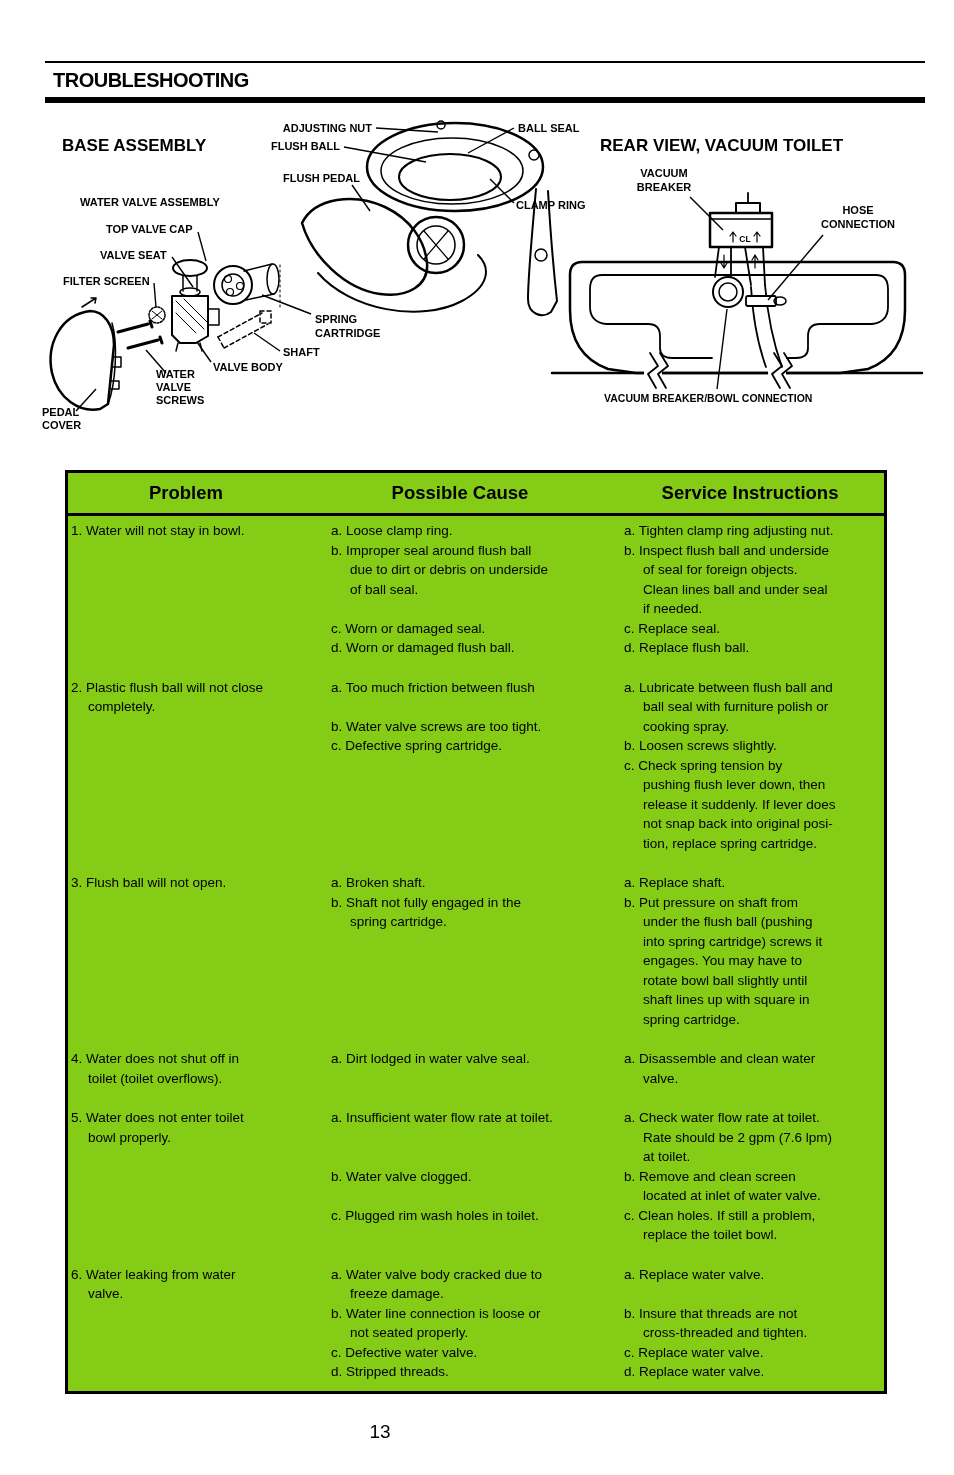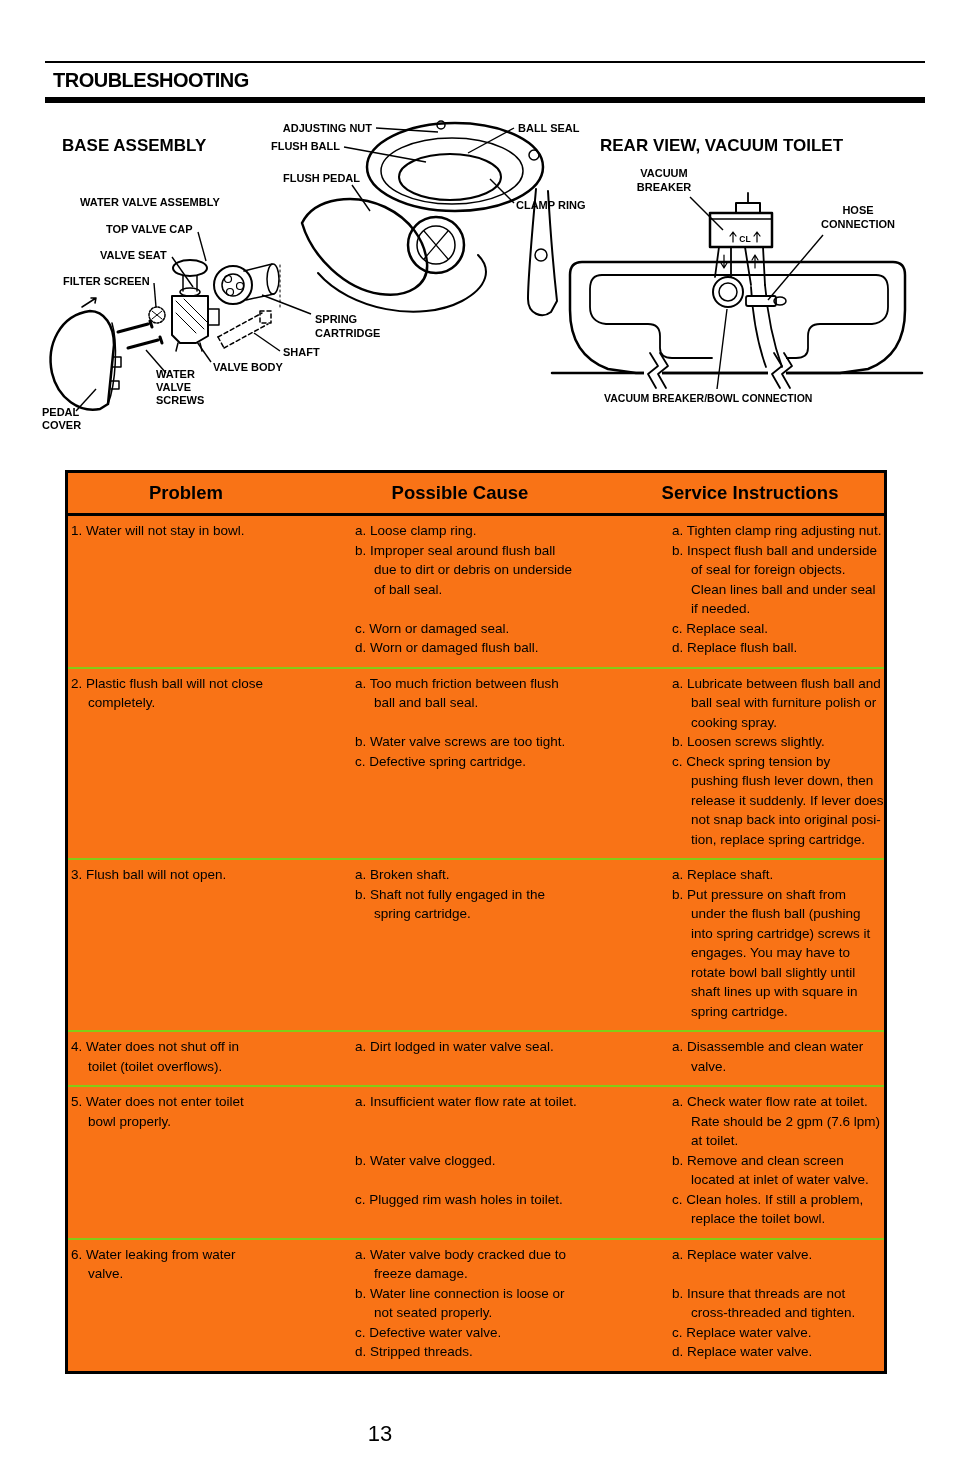--- a/index.html
+++ b/index.html
@@ -11,34 +11,34 @@
   #page-title{position:absolute;left:53px;top:66px;font-size:20px;font-weight:bold;
               letter-spacing:-0.5px;line-height:28px;}
   #diagram-svg{position:absolute;left:0;top:105px;}
   #diagram-svg text{font-family:"Liberation Sans","DejaVu Sans",sans-serif;font-weight:bold;fill:#000;}
   .dia-title{font-size:17px;}
   .dia-label{font-size:11px;}
   .dia-label-sm{font-size:10.5px;}
   .cl-mark{font-size:8.5px;}
   
   #ts-table{position:absolute;left:65px;top:470px;width:822px;border:3px solid #000;
-            box-sizing:border-box;background:#f97316;}
+            box-sizing:border-box;background:#84cc16;}
   .thead{display:grid;grid-template-columns:236px 312px 268px;border-bottom:3px solid #000;}
   .th{height:40px;line-height:40px;text-align:center;font-weight:bold;font-size:18.5px;}
-  .trow{display:grid;grid-template-columns:236px 312px 268px;gap:24px;}
-  .trow + .trow{border-top:2px solid #84cc16;}
+  .trow{display:grid;grid-template-columns:236px 312px 268px;}
+  .trow + .trow{border-top:6px solid #84cc16;}
   .cell{padding:5px 2px 9px 3px;font-size:13.5px;line-height:19.5px;}
   .cell.c2{padding-left:6px;margin-left:21px;}
   .cell.c3{padding-left:8px;}
   .ln{white-space:nowrap;}
   .cont{padding-left:19px;}
   .cont-p{padding-left:17px;}
   .gapline{width:100%;}
   #page-number{position:absolute;left:0;top:1421px;width:760px;text-align:center;
-               font-size:22px;}
+               font-size:19px;}
 </style>
 </head>
 <body>
 
 <div id="page">
 
   <div id="rule-thin" class="rule"></div>
   <div id="page-title">TROUBLESHOOTING</div>
   <div id="rule-thick" class="rule"></div>
 
@@ -225,21 +225,20 @@
             <div class="ln first"><span class="mk">d.</span> Replace flush ball.</div>
           </div>
         </div>
         <div class="trow">
           <div class="cell c1">
             <div class="ln first"><span class="mk">2.</span> Plastic flush ball will not close</div>
             <div class="ln cont-p">completely.</div>
           </div>
           <div class="cell c2">
             <div class="ln first"><span class="mk">a.</span> Too much friction between flush</div>
-            <div class="ln cont">ball and ball seal.</div>
             <div class="gapline" style="height: 19.5px;"></div>
             <div class="ln first"><span class="mk">b.</span> Water valve screws are too tight.</div>
             <div class="ln first"><span class="mk">c.</span> Defective spring cartridge.</div>
           </div>
           <div class="cell c3">
             <div class="ln first"><span class="mk">a.</span> Lubricate between flush ball and</div>
             <div class="ln cont">ball seal with furniture polish or</div>
             <div class="ln cont">cooking spray.</div>
             <div class="ln first"><span class="mk">b.</span> Loosen screws slightly.</div>
             <div class="ln first"><span class="mk">c.</span> Check spring tension by</div>

